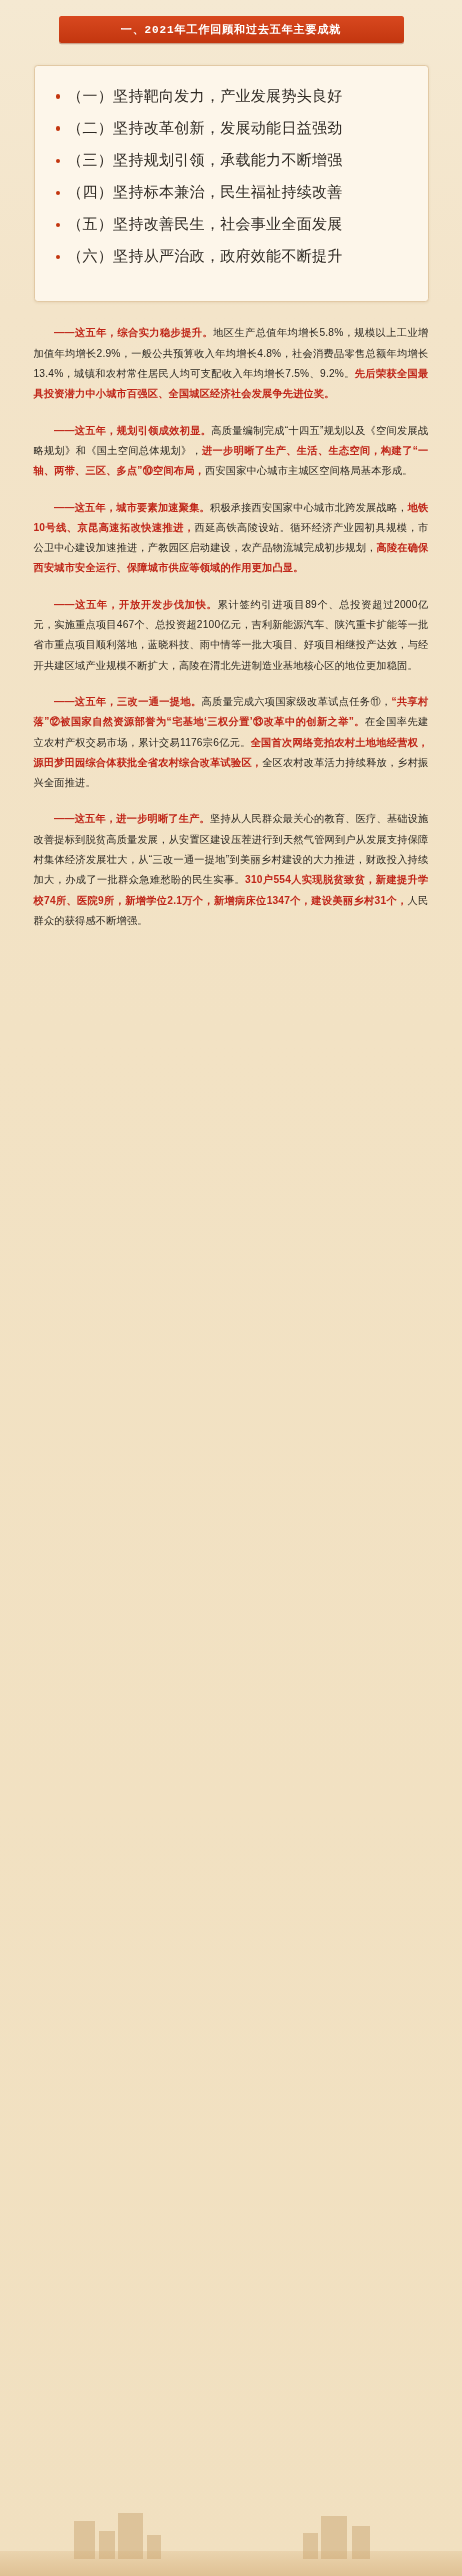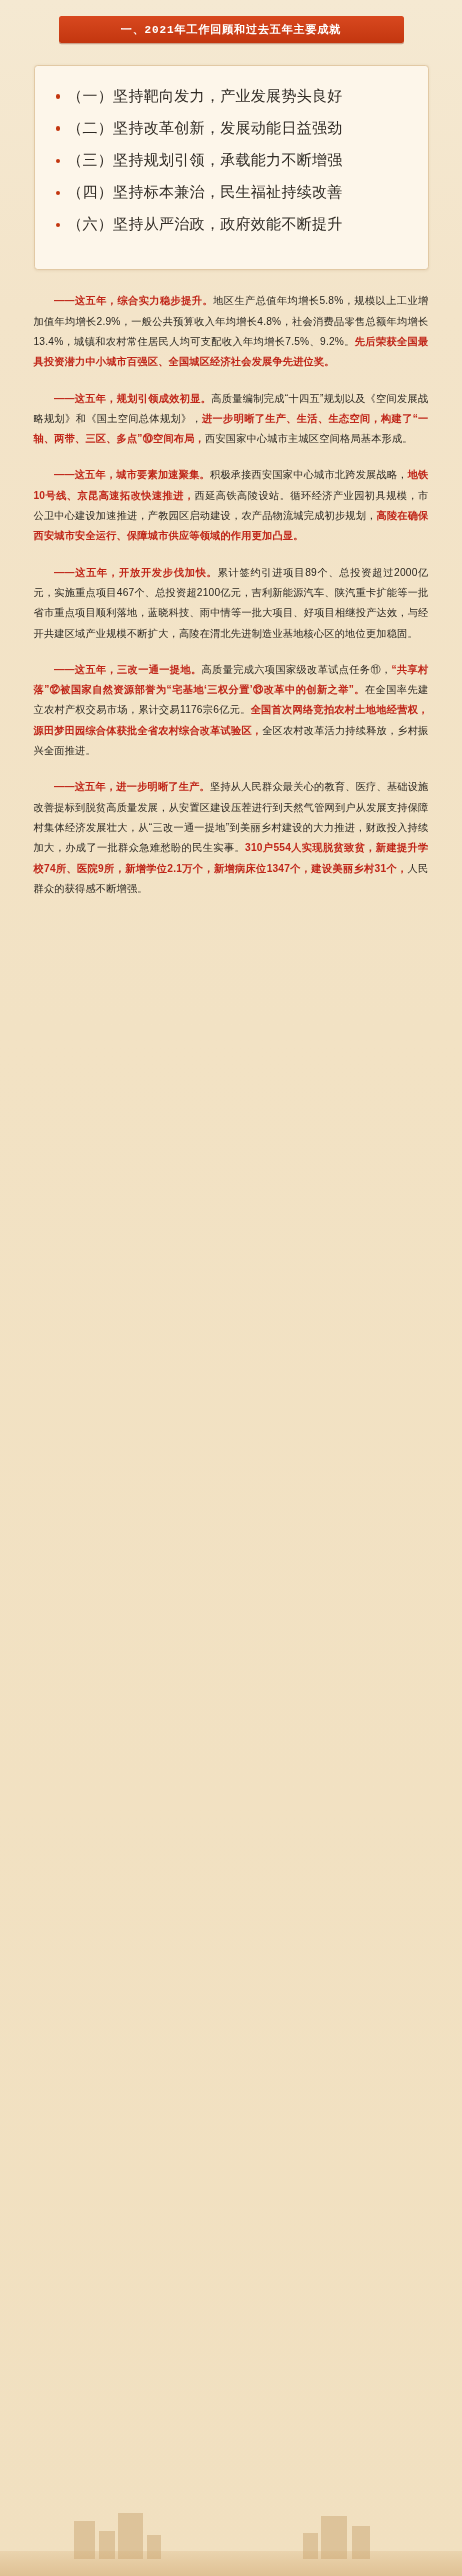--- a/index.html
+++ b/index.html
@@ -195,20 +195,24 @@
     <div class="ach-item">
       <span class="ach-dot"></span>
       <span class="ach-text">（三）坚持规划引领，承载能力不断增强</span>
     </div>
     <div class="ach-item">
       <span class="ach-dot"></span>
       <span class="ach-text">（四）坚持标本兼治，民生福祉持续改善</span>
     </div>
     <div class="ach-item">
       <span class="ach-dot"></span>
+      <span class="ach-text">（五）坚持改善民生，社会事业全面发展</span>
+    </div>
+    <div class="ach-item">
+      <span class="ach-dot"></span>
       <span class="ach-text">（六）坚持从严治政，政府效能不断提升</span>
     </div>
   </div>
 
   <div class="body" id="body-text">
       <div class="para"><span class="lead">——这五年，综合实力稳步提升。</span><span>地区生产总值年均增长5.8%，规模以上工业增加值年均增长2.9%，一般公共预算收入年均增长4.8%，社会消费品零售总额年均增长13.4%，城镇和农村常住居民人均可支配收入年均增长7.5%、9.2%。</span><span class="red">先后荣获全国最具投资潜力中小城市百强区、全国城区经济社会发展争先进位奖。</span></div>
       <div class="para"><span class="lead">——这五年，规划引领成效初显。</span><span>高质量编制完成“十四五”规划以及《空间发展战略规划》和《国土空间总体规划》，</span><span class="red">进一步明晰了生产、生活、生态空间，构建了“一轴、两带、三区、多点”⑩空间布局，</span><span>西安国家中心城市主城区空间格局基本形成。</span></div>
       <div class="para"><span class="lead">——这五年，城市要素加速聚集。</span><span>积极承接西安国家中心城市北跨发展战略，</span><span class="red">地铁10号线、京昆高速拓改快速推进，</span><span>西延高铁高陵设站。循环经济产业园初具规模，市公卫中心建设加速推进，产教园区启动建设，农产品物流城完成初步规划，</span><span class="red">高陵在确保西安城市安全运行、保障城市供应等领域的作用更加凸显。</span></div>
       <div class="para"><span class="lead">——这五年，开放开发步伐加快。</span><span>累计签约引进项目89个、总投资超过2000亿元，实施重点项目467个、总投资超2100亿元，吉利新能源汽车、陕汽重卡扩能等一批省市重点项目顺利落地，蓝晓科技、雨中情等一批大项目、好项目相继投产达效，与经开共建区域产业规模不断扩大，高陵在渭北先进制造业基地核心区的地位更加稳固。</span></div>
       <div class="para"><span class="lead">——这五年，三改一通一提地。</span><span>高质量完成六项国家级改革试点任务⑪，</span><span class="red">“共享村落”⑫被国家自然资源部誉为“宅基地‘三权分置’⑬改革中的创新之举”。</span><span>在全国率先建立农村产权交易市场，累计交易1176宗6亿元。</span><span class="red">全国首次网络竞拍农村土地地经营权，源田梦田园综合体获批全省农村综合改革试验区，</span><span>全区农村改革活力持续释放，乡村振兴全面推进。</span></div>

